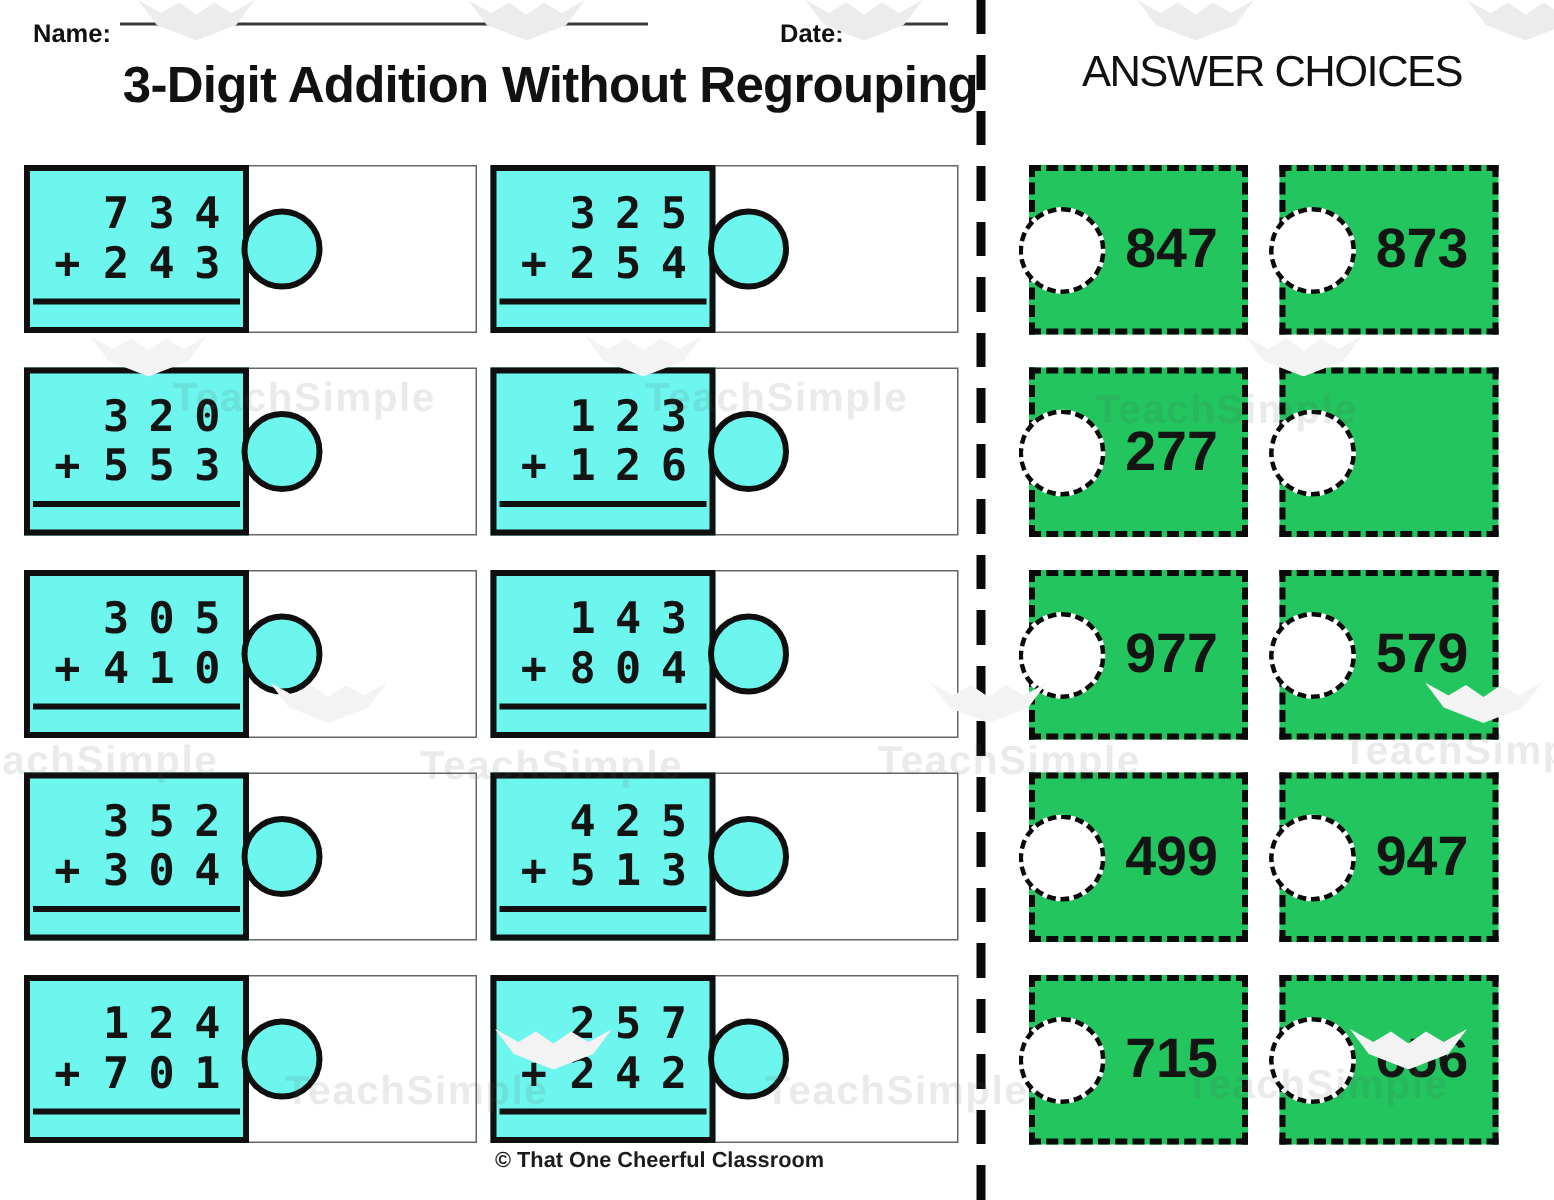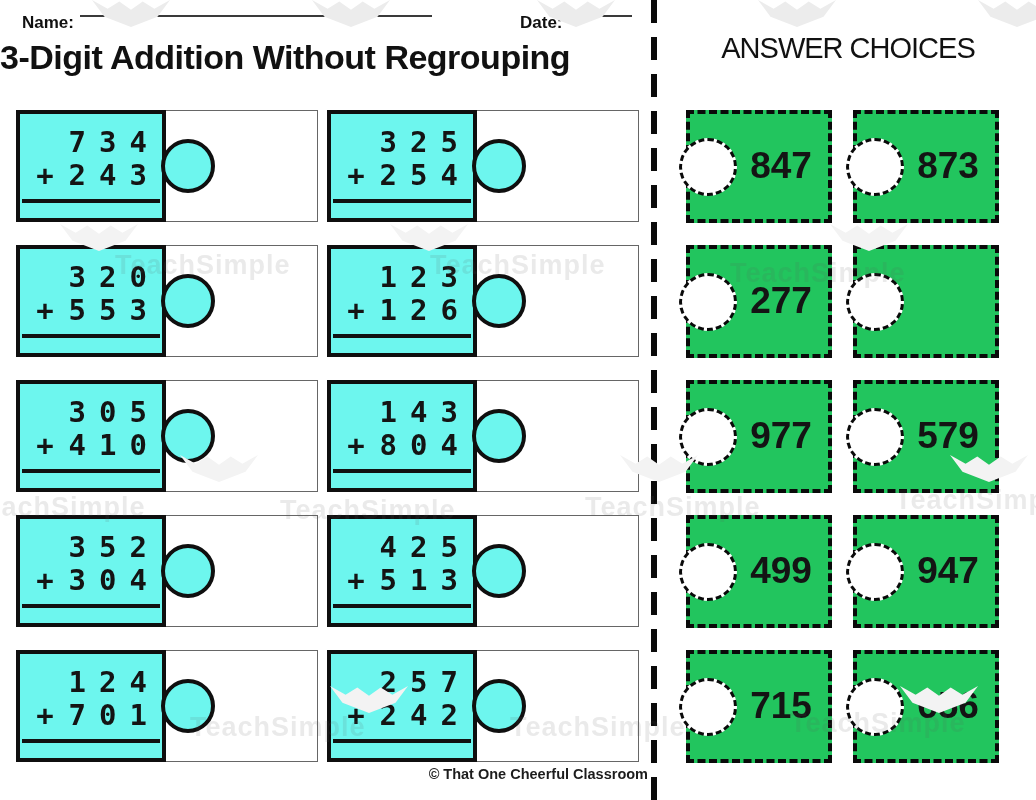--- a/index.html
+++ b/index.html
@@ -17,21 +17,21 @@
   .bird {
     position:absolute; width:78px; height:27px; background:#ececec;
     clip-path:polygon(0% 0%, 20% 32%, 35% 6%, 50% 36%, 65% 6%, 80% 32%, 100% 0%, 84% 62%, 50% 100%, 16% 62%);
   }
   .bird.faint { background:#f3f3f3; }
 
   
   .hdr-label { position:absolute; font-size:17px; font-weight:bold; }
   .hdr-line { position:absolute; border-bottom:2px solid #3a3a3a; height:1px; }
   .title {
-    position:absolute; left:0; top:38px; width:652px; text-align:left;
+    position:absolute; left:0; top:38px; width:652px; text-align:right;
     font-size:34px; font-weight:bold; letter-spacing:-0.5px;
   }
   .directions {
     position:absolute; left:0; top:82px; width:652px; text-align:center;
     font-size:15.5px; font-weight:600;
   }
   .answers-title {
     position:absolute; left:660px; top:32px; width:376px; text-align:center;
     font-size:29px; font-weight:normal; letter-spacing:-1px;
   }
@@ -85,21 +85,21 @@
     background:#fff; border:3px dashed #0a0a0a; box-sizing:border-box;
   }
   .aval {
     position:absolute; left:48px; right:4px; top:50%; transform:translateY(-52%);
     text-align:center; font-size:37px; font-weight:bold; letter-spacing:0px;
     color:#141414;
   }
 
   
   .footer {
-    position:absolute; left:330px; top:766px; width:318px; text-align:right;
+    position:absolute; left:330px; top:766px; width:318px; 
     font-size:14.5px; font-weight:600; color:#1c1c1c;
   }
 </style>
 </head>
 <body>
 
 <div class="page">
 
   <div class="hdr-label" style="left:22px; top:13px;">Name:</div>
   <div class="hdr-line" style="left:80px; top:14px; width:352px;"></div>

